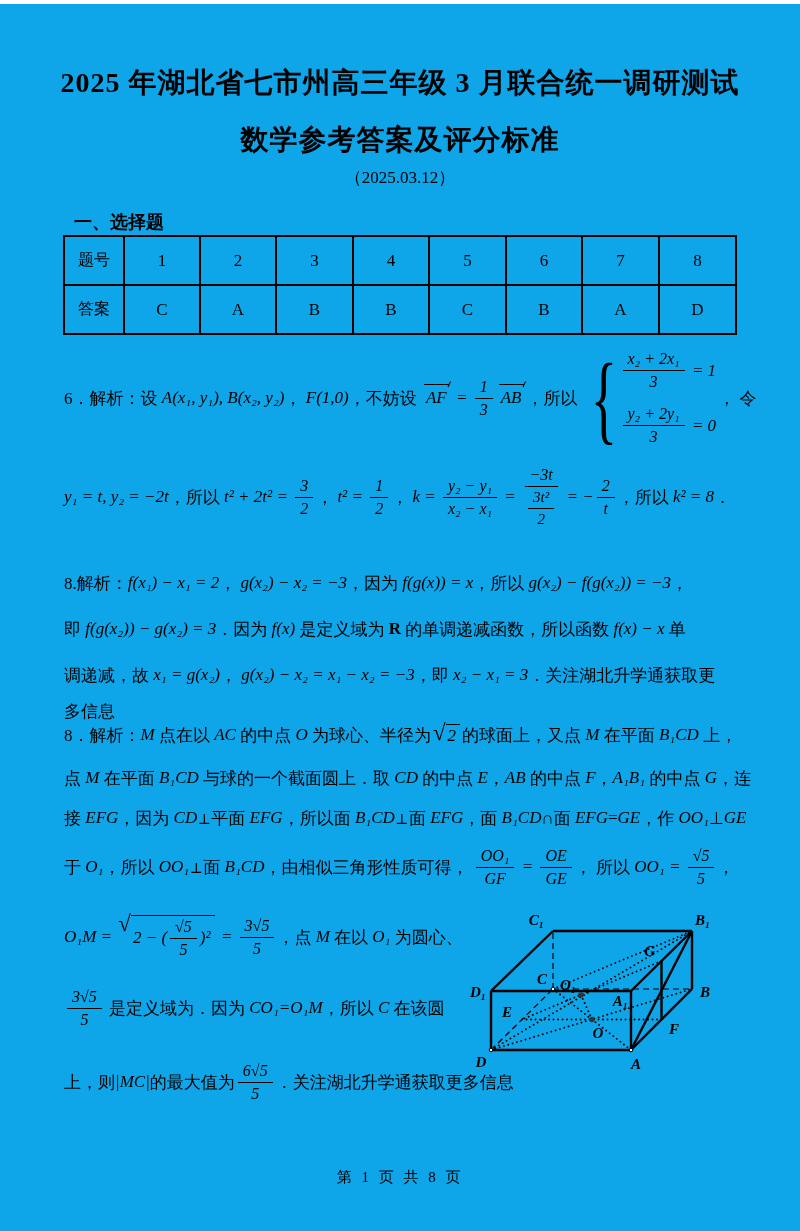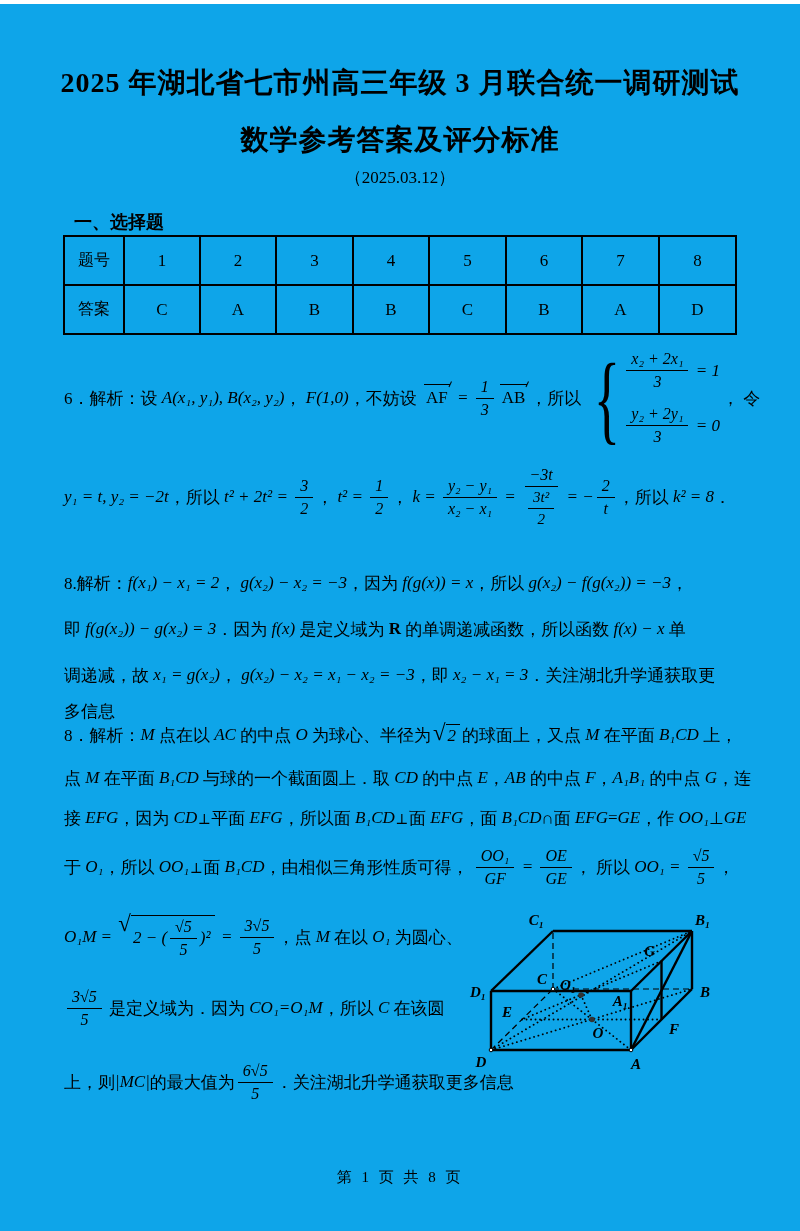--- a/index.html
+++ b/index.html
@@ -34,21 +34,21 @@
           font-style:italic; line-height:1.25; font-size:16px; }
   .frac > .num { border-bottom:1.4px solid #000; padding:0 5px 1px; }
   .frac > .den { padding:1px 5px 0; }
   .frac .frac  { margin:0; font-size:15px; }
 
   .sqrt { display:inline-flex; align-items:flex-start; margin:0 2px; }
   .sqrt > .rad { font-style:normal; font-size:1.35em; line-height:1; transform:translateY(-2px); }
   .sqrt > .bod { border-top:1.4px solid #000; padding:1px 4px 0 2px;
                  display:inline-flex; align-items:center; font-style:italic; }
 
-  .vec { position:relative; margin:0 3px; padding:0 2px; }
+  .vec { position:relative; font-style:italic; margin:0 3px; padding:0 2px; }
   .vec::before { content:""; position:absolute; left:0; right:0; top:-4px;
                  border-top:1.3px solid #000; }
   .vec::after  { content:""; position:absolute; right:-1px; top:-8px; width:6px; height:6px;
                  border-right:1.3px solid #000; transform:rotate(25deg); }
 
   .sys { display:inline-flex; align-items:center; margin:0 2px; }
   .sys .brace { font-size:100px; line-height:0.85; font-style:normal;
                 transform:scaleX(0.55); margin-right:-8px; font-weight:400; }
   .sys .rows { display:inline-flex; flex-direction:column; gap:12px; }
   .sys .row  { display:inline-flex; align-items:center; white-space:pre; }

